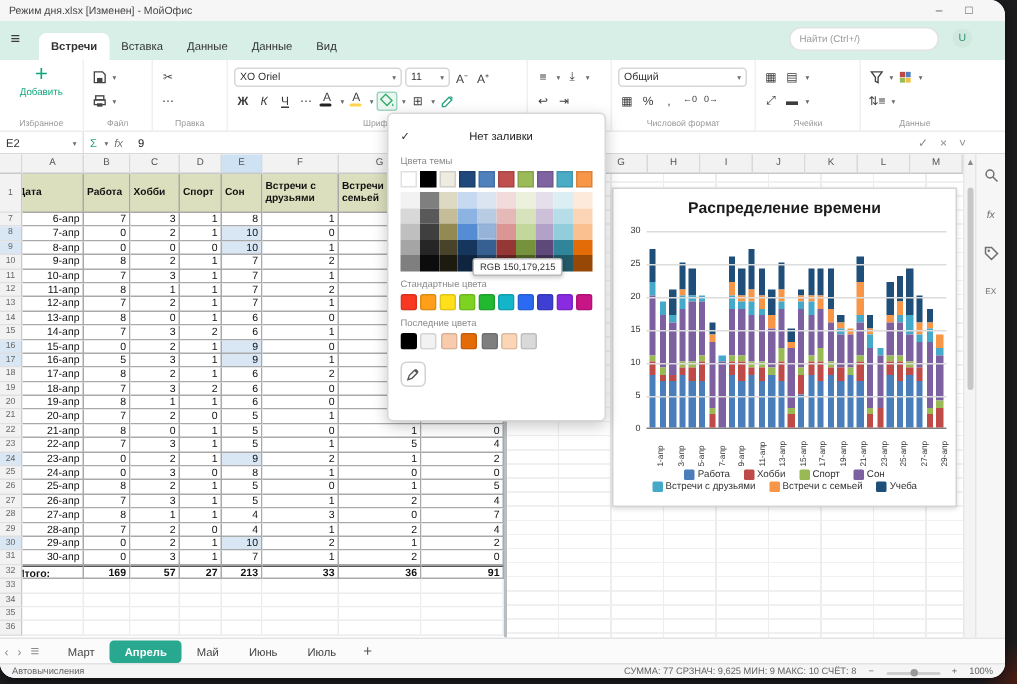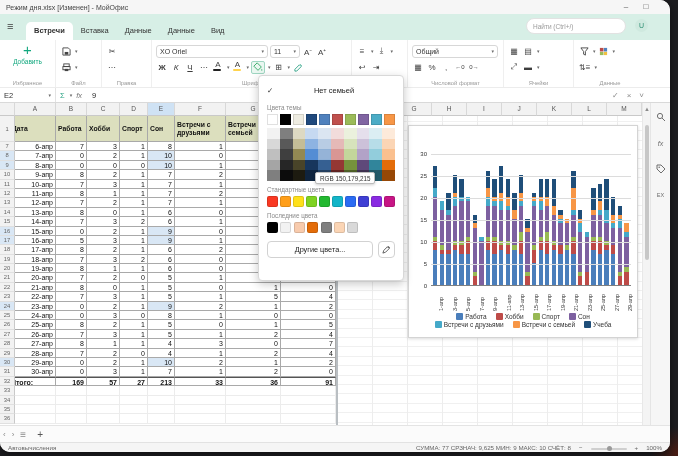--- a/index.html
+++ b/index.html
@@ -679,20 +679,21 @@
             <div class="ch" style="width: 35px;">F</div>
             <div class="ch" style="width: 35px;">G</div>
             <div class="ch" style="width: 35px;">H</div>
             <div class="ch" style="width: 35px;">I</div>
             <div class="ch" style="width: 35px;">J</div>
             <div class="ch" style="width: 35px;">K</div>
             <div class="ch" style="width: 35px;">L</div>
             <div class="ch" style="width: 35px;">M</div>
           </div>
         <div class="chartbox">
+          <div class="ctitle">Распределение времени</div>
           <div class="plot" id="plot">
             <div class="bars" id="bars">
                 <div class="bar">
                   <div style="height: 35.2px; background: rgb(74, 126, 187);"></div>
                   <div style="height: 8.8px; background: rgb(190, 75, 72);"></div>
                   <div style="height: 4.4px; background: rgb(152, 185, 84);"></div>
                   <div style="height: 39.6px; background: rgb(125, 96, 160);"></div>
                   <div style="height: 8.8px; background: rgb(69, 169, 201);"></div>
                   <div style="height: 0px; background: rgb(247, 150, 70);"></div>
                   <div style="height: 22px; background: rgb(31, 78, 121);"></div>
@@ -1049,40 +1050,47 @@
             </svg>
           </div>
         <div class="spico" style="font-size:5.5px;letter-spacing:0">ЕХ</div>
       </div>
     </div>
 
     <div class="sheetbar">
       <span class="nav">‹</span>
       <span class="nav">›</span>
       <span class="nav" style="font-size:10px">≡</span>
+      <span id="stabs" style="display:flex;margin-left:6px">
+          <span class="stab">Март</span>
+          <span class="stab active">Апрель</span>
+          <span class="stab">Май</span>
+          <span class="stab">Июнь</span>
+          <span class="stab">Июль</span>
+        </span>
       <span class="addsheet">+</span>
     </div>
 
     <div class="statusbar">
       <span>Автовычисления</span>
       <div class="right">
         <span id="stats">СУММА: 77   СРЗНАЧ: 9,625   МИН: 9   МАКС: 10   СЧЁТ: 8</span>
         <span>−</span>
         <span class="zslider">
             <b></b>
           </span>
         <span>+</span>
         <span>100%</span>
       </div>
     </div>
 
     <div class="popup">
       <div class="nofill">
         <span class="chk">✓</span>
-        <span class="nlbl">Нет семьей</span>
+        <span class="nlbl">Нет заливки</span>
       </div>
       <div class="plabel">Цвета темы</div>
       <div class="swrow" id="themerow">
           <div class="sw" style="background: rgb(255, 255, 255);"></div>
           <div class="sw" style="background: rgb(0, 0, 0);"></div>
           <div class="sw" style="background: rgb(238, 236, 225);"></div>
           <div class="sw" style="background: rgb(31, 73, 125);"></div>
           <div class="sw" style="background: rgb(79, 129, 189);"></div>
           <div class="sw" style="background: rgb(192, 80, 77);"></div>
           <div class="sw" style="background: rgb(155, 187, 89);"></div>
@@ -1170,21 +1178,20 @@
       <div class="swrow" id="recrow">
           <div class="sw r" style="background: rgb(0, 0, 0);"></div>
           <div class="sw r" style="background: rgb(242, 242, 242);"></div>
           <div class="sw r" style="background: rgb(248, 203, 173);"></div>
           <div class="sw r" style="background: rgb(227, 108, 9);"></div>
           <div class="sw r" style="background: rgb(127, 127, 127);"></div>
           <div class="sw r" style="background: rgb(251, 213, 181);"></div>
           <div class="sw r" style="background: rgb(217, 217, 217);"></div>
         </div>
       <div class="obtnrow">
-        <div class="obtn">Другие цвета...</div>
         <div class="dropbtn">
             <svg width="9" height="9" viewBox="0 0 10 10">
               <path d="M1 9l1-3 4-4 2 2-4 4z" fill="none" stroke="#555"></path>
               <path d="M6.5 1.5l2 2" stroke="#555" stroke-width="1.4"></path>
             </svg>
           </div>
       </div>
     </div>
 
   </div>

